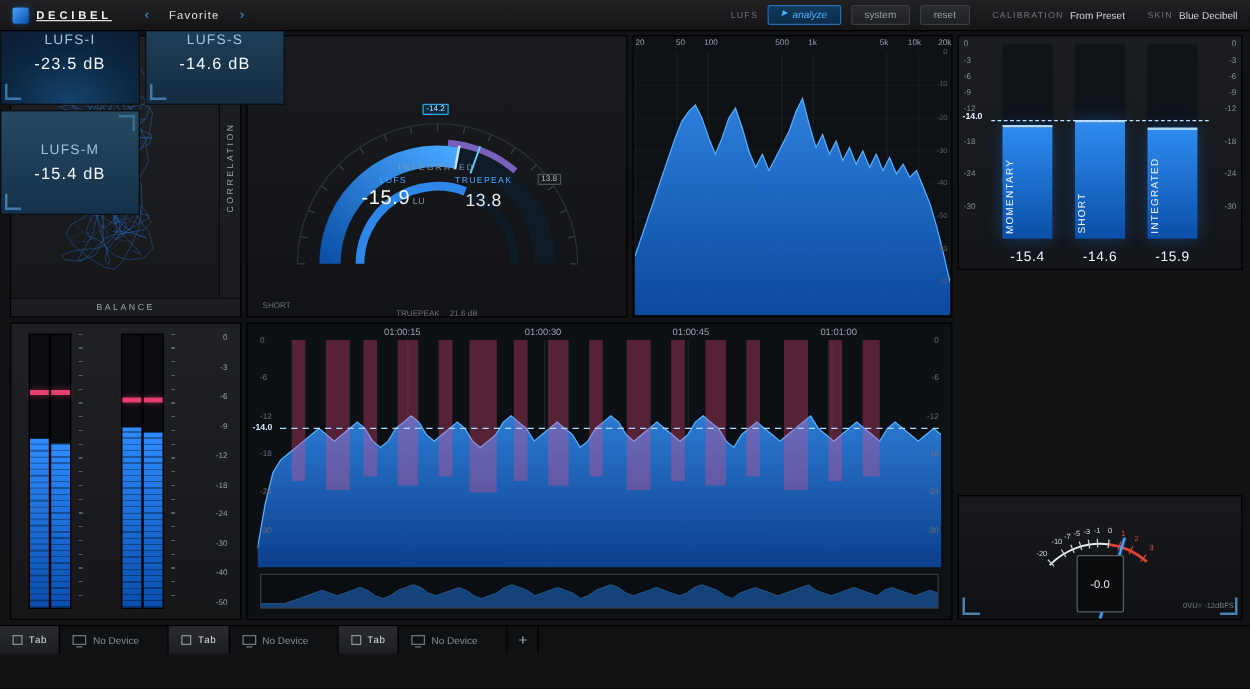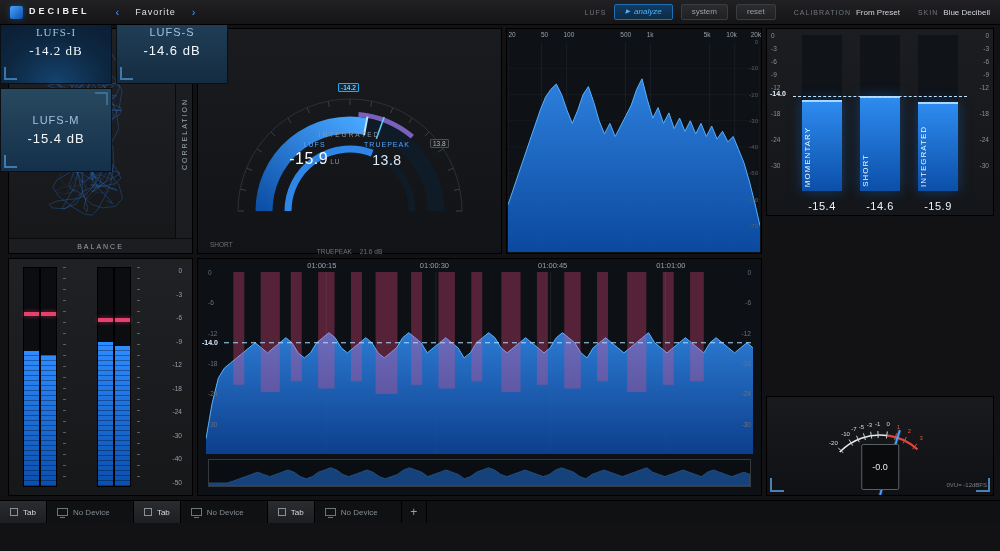--- a/index.html
+++ b/index.html
@@ -3,21 +3,21 @@
 <meta charset="utf-8">
 <style>
   html,body{margin:0;padding:0;background:#000;}
   #app{position:relative;width:1000px;height:551px;background:#121214;overflow:hidden;
        font-family:"Liberation Sans",sans-serif;color:#ddd;}
   .panel{position:absolute;border:1px solid #000;box-sizing:border-box;}
 
   
   .topbar{position:absolute;left:0;top:0;right:0;height:24px;background:linear-gradient(#212124,#151517);
           border-bottom:1px solid #000;display:flex;align-items:center;z-index:5;}
-  .logo{display:flex;gap:6px;padding:0 10px;}
+  .logo{display:flex;align-items:center;gap:6px;padding:0 10px;text-decoration:underline;}
   .logo-mark{width:13px;height:13px;border-radius:2px;background:linear-gradient(135deg,#4aa2ff,#0a4fa8);box-shadow:0 0 6px #1565c088;}
   .logo-text{font-size:9px;font-weight:bold;letter-spacing:3px;color:#f0f0f0;}
   .preset{display:flex;align-items:center;gap:16px;margin-left:16px;}
   .preset-arrow{color:#3f9bff;font-size:11px;line-height:1;cursor:default;}
   .preset-name{font-size:9px;color:#e0e0e0;letter-spacing:1px;}
   .topbar-right{margin-left:auto;display:flex;align-items:center;gap:8px;padding-right:10px;}
   .dim-label{font-size:7px;color:#6f767c;letter-spacing:1px;}
   .btn{font-size:8px;padding:2px 10px;border-radius:2px;border:1px solid #3a3d40;
        background:linear-gradient(#2a2c2f,#1e2022);color:#9aa0a5;line-height:1.2;}
   .btn.analyze{border-color:#1e6fb8;background:linear-gradient(#123b5e,#0c2b47);color:#4db2ff;display:flex;gap:4px;align-items:center;font-style:italic;}
@@ -76,21 +76,21 @@
   #tilesPanel{left:766px;top:220px;width:228px;height:172px;display:grid;
               grid-template-columns:1fr 1fr;grid-template-rows:1fr 1fr;gap:4px;}
   .tile{position:relative;border:1px solid #0a0f14;display:flex;flex-direction:column;align-items:center;
         justify-content:center;gap:5px;box-sizing:border-box;}
   .tile::before{content:"";position:absolute;left:3px;bottom:3px;width:11px;height:11px;
                 border-left:2px solid #69b9ff88;border-bottom:2px solid #69b9ff88;}
   .tile::after{content:"";position:absolute;right:3px;top:3px;width:11px;height:11px;
                border-right:2px solid #69b9ff55;border-top:2px solid #69b9ff55;}
   .tile-label{font-size:11px;letter-spacing:1px;color:#9fc2dd;}
   .tile-value{font-size:13px;color:#f2f7fb;letter-spacing:1px;}
-  .tile.lufs-i{background:radial-gradient(85% 95% at 50% 100%,#15436e 0%,#0d2741 55%,#0b1c30 100%);font-family:Liberation Serif, serif;}
+  .tile.lufs-i{background:radial-gradient(85% 95% at 50% 100%,#15436e 0%,#0d2741 55%,#0b1c30 100%);}
   .tile.true-peak{background:linear-gradient(#10263a,#0c1d2e);}
   .tile.true-peak .tile-label{font-size:12px;color:#e8f4ff;letter-spacing:1.5px;}
   .tile.lufs-s{background:linear-gradient(#24455f,#142c41);align-items:center;}
   .tile.lufs-m{background:linear-gradient(#27495f,#15304a);}
   .check{font-size:30px;color:#2fa0ff;font-weight:bold;line-height:.9;text-shadow:0 0 8px #1565c0;}
 
   
   #vuPanel{left:766px;top:396px;width:228px;height:100px;background:linear-gradient(#191a1d,#101114);}
   #vuPanel::before{content:"";position:absolute;left:3px;bottom:3px;width:12px;height:12px;
                    border-left:2px solid #69b9ffaa;border-bottom:2px solid #69b9ffaa;}
@@ -117,21 +117,21 @@
   .hist-tick{position:absolute;font-size:6.5px;color:#6a7178;z-index:2;}
   .hist-target-label{position:absolute;left:2px;font-size:7px;font-weight:bold;color:#d6ecff;
                      background:#0d1116;padding:0 2px;z-index:3;}
   .hist-nav{position:absolute;left:10px;right:10px;bottom:8px;height:26px;border:1px solid #777c8266;background:#0a0d11;}
 
   
   .tabbar{position:absolute;left:0;right:0;top:500px;height:22px;background:#101113;border-top:1px solid #000;
           display:flex;align-items:stretch;z-index:5;}
   .tgroup{display:flex;border-right:1px solid #000;}
   .tmain{display:flex;align-items:center;gap:5px;padding:0 10px;background:linear-gradient(#2b2c30,#1d1e21);
-         border-right:1px solid #000;color:#d6dade;font-size:8px;}
+         border-right:1px solid #000;color:#d6dade;font-size:8px;font-family:Liberation Mono, monospace;}
   .sq{width:6px;height:6px;border:1px solid #8a9096;display:inline-block;}
   .tdevice{display:flex;align-items:center;gap:5px;padding:0 10px;color:#878d93;font-size:8px;min-width:66px;}
   .monitor{width:9px;height:6px;border:1px solid #6f757b;position:relative;display:inline-block;}
   .monitor::after{content:"";position:absolute;left:2px;right:2px;bottom:-3px;height:1px;background:#6f757b;}
   .tadd{width:24px;display:flex;align-items:center;justify-content:center;color:#9aa0a6;font-size:12px;border-right:1px solid #000;}
 
   
   .footer{position:absolute;left:0;right:0;bottom:0;height:29px;background:linear-gradient(#232427,#141517);
           border-top:1px solid #2e3034;display:flex;align-items:center;z-index:5;}
   .fbtn{display:flex;align-items:center;gap:5px;margin-left:10px;color:#9aa0a6;font-size:7px;letter-spacing:1px;}
@@ -323,21 +323,21 @@
     <div class="bars-values">
       <span>-15.4</span>
       <span>-14.6</span>
       <span>-15.9</span>
     </div>
   </div>
 
   <div id="tilesPanel">
     <div class="tile lufs-i">
       <span class="tile-label">LUFS-I</span>
-      <span class="tile-value">-14.2 dB</span>
+      <span class="tile-value">-23.5 dB</span>
     </div>
     <div class="tile lufs-s">
       <span class="tile-label">LUFS-S</span>
       <span class="tile-value">-14.6 dB</span>
     </div>
     <div class="tile lufs-m">
       <span class="tile-label">LUFS-M</span>
       <span class="tile-value">-15.4 dB</span>
     </div>
   </div>

